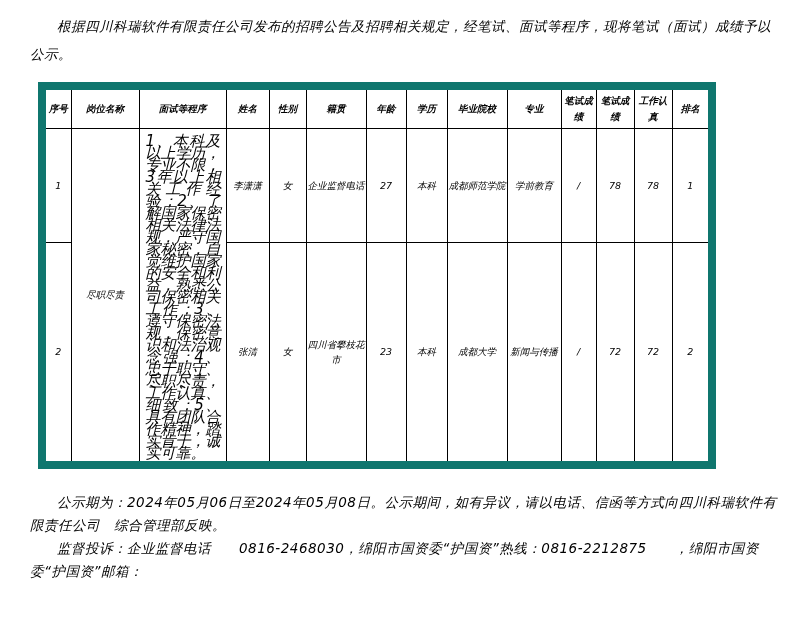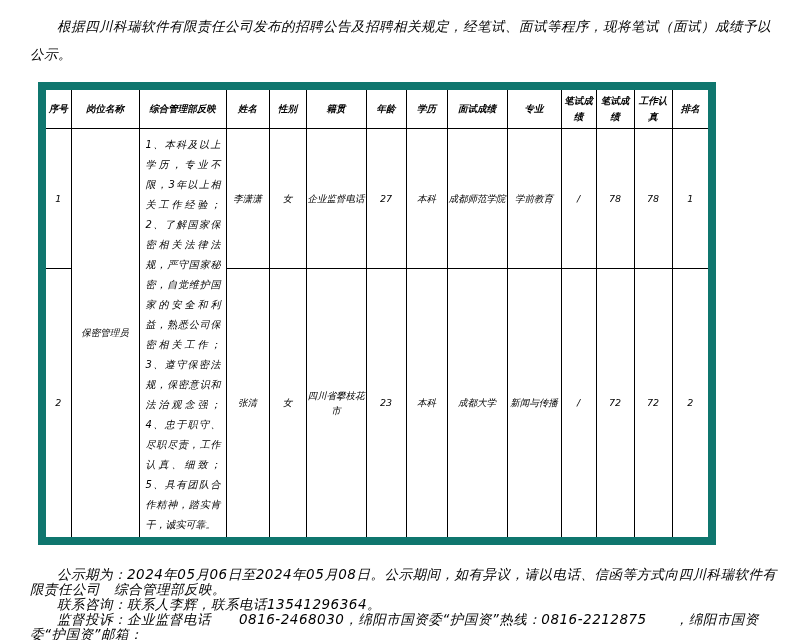--- a/index.html
+++ b/index.html
@@ -36,26 +36,26 @@
     line-height: 15px;
   }
   .doc-table th { font-weight: bold; line-height: 16px; }
   tr.hdr  { height: 42px; }
   tr.row1 { height: 105px; }
   tr.row2 { height: 203px; }
   td.req {
     text-align: justify;
     vertical-align: top;
     padding: 6px 5px 2px 6px;
-    line-height: 20px;
-    font-size: 10px;
+    line-height: 12px;
+    font-size: 15px;
   }
 
   .bottom { margin-top: 22px; }
-  .bottom .para { line-height: 15px; }
+  .bottom .para { line-height: 23px; }
 </style>
 </head>
 <body>
 
 <div class="page">
 
   <p class="para">根据四川科瑞软件有限责任公司发布的招聘公告及招聘相关规定，经笔试、面试等程序，现将笔试（面试）成绩予以公示。</p>
 
   <table class="doc-table">
     <colgroup>
@@ -71,36 +71,36 @@
       <col style="width:54px">
         <col style="width:35px">
         <col style="width:38px">
       <col style="width:38px">
         <col style="width:40px">
     </colgroup>
     <tbody>
         <tr class="hdr">
       <th>序号</th>
       <th>岗位名称</th>
-      <th>综合管理部反映</th>
+      <th>面试等程序</th>
       <th>姓名</th>
       <th>性别</th>
       <th>籍贯</th>
       <th>年龄</th>
       <th>学历</th>
-      <th>面试成绩</th>
+      <th>毕业院校</th>
       <th>专业</th>
       <th>笔试成绩</th>
       <th>笔试成绩</th>
       <th>工作认真</th>
       <th>排名</th>
     </tr>
     <tr class="row1">
       <td>1</td>
-      <td rowspan="2">保密管理员</td>
+      <td rowspan="2">尽职尽责</td>
       <td rowspan="2" class="req">1、本科及以上学历，专业不限，3年以上相关工作经验；2、了解国家保密相关法律法规，严守国家秘密，自觉维护国家的安全和利益，熟悉公司保密相关工作；3、遵守保密法规，保密意识和法治观念强；4、忠于职守、尽职尽责，工作认真、细致；5、具有团队合作精神，踏实肯干，诚实可靠。</td>
       <td>李潇潇</td>
       <td>女</td>
       <td>企业监督电话</td>
       <td>27</td>
       <td>本科</td>
       <td>成都师范学院</td>
       <td>学前教育</td>
       <td>/</td>
       <td>78</td>
@@ -119,17 +119,16 @@
       <td>/</td>
       <td>72</td>
       <td>72</td>
       <td>2</td>
     </tr>
   </tbody>
     </table>
 
   <div class="bottom">
     <p class="para">公示期为：2024年05月06日至2024年05月08日。公示期间，如有异议，请以电话、信函等方式向四川科瑞软件有限责任公司　综合管理部反映。</p>
-    <p class="para">联系咨询：联系人李辉，联系电话13541296364。</p>
     <p class="para"><span>监督投诉：企业监督电话　　0816-2468030，绵阳市国资委“护国资”热线：0816-2212875　　，绵阳市国资委“护国资”邮箱：</span></p>
   </div>
 
 </div>
 
 </body></html>

